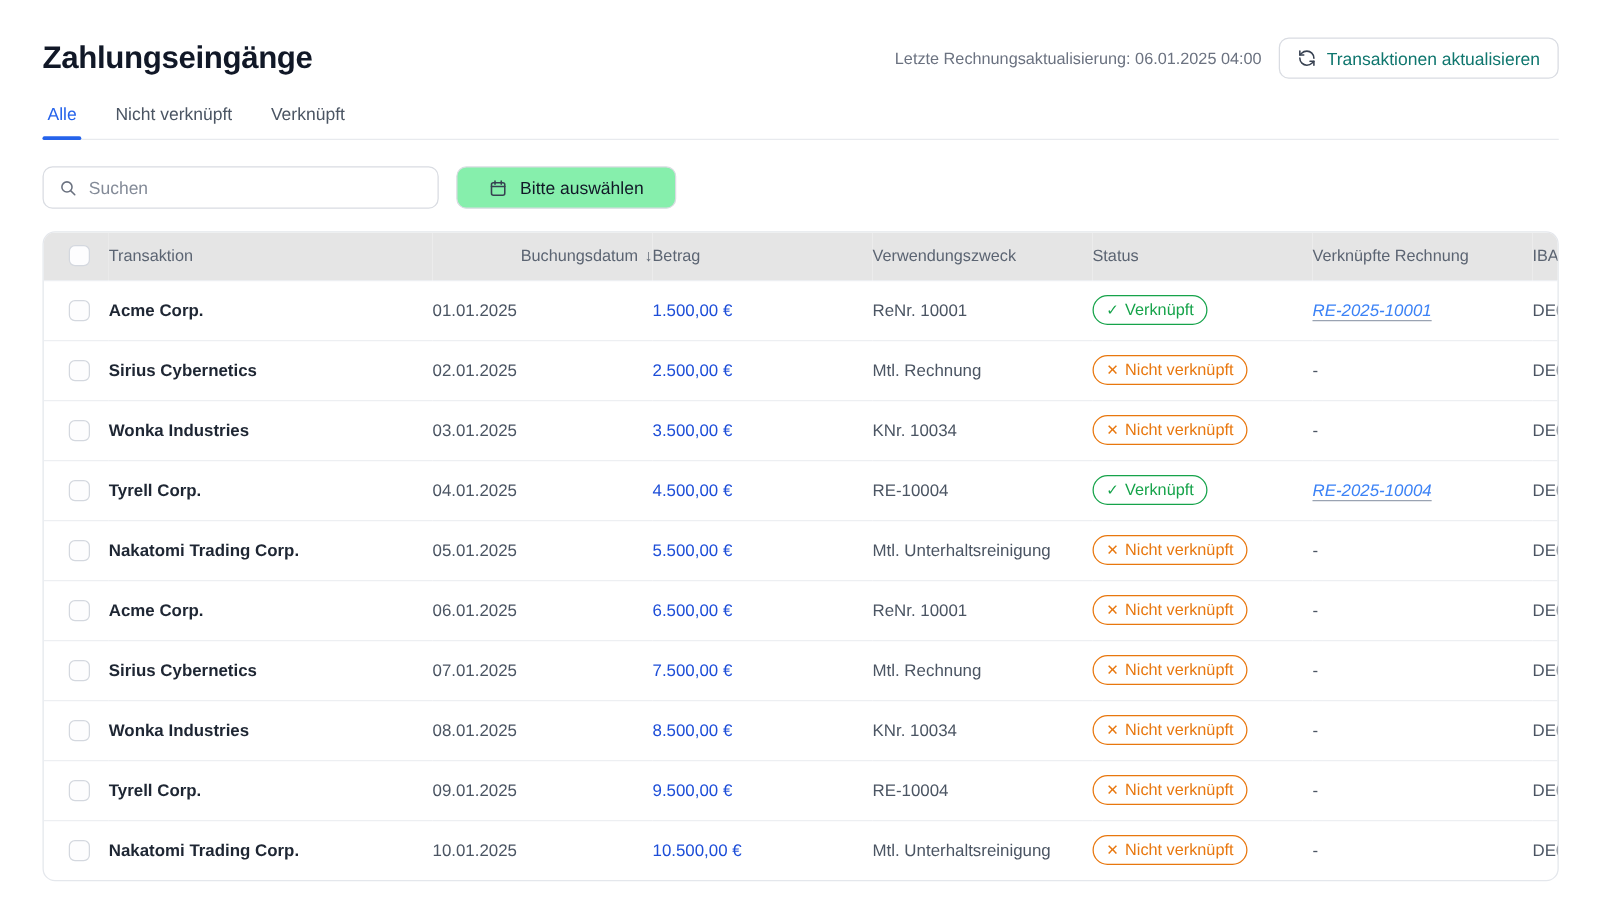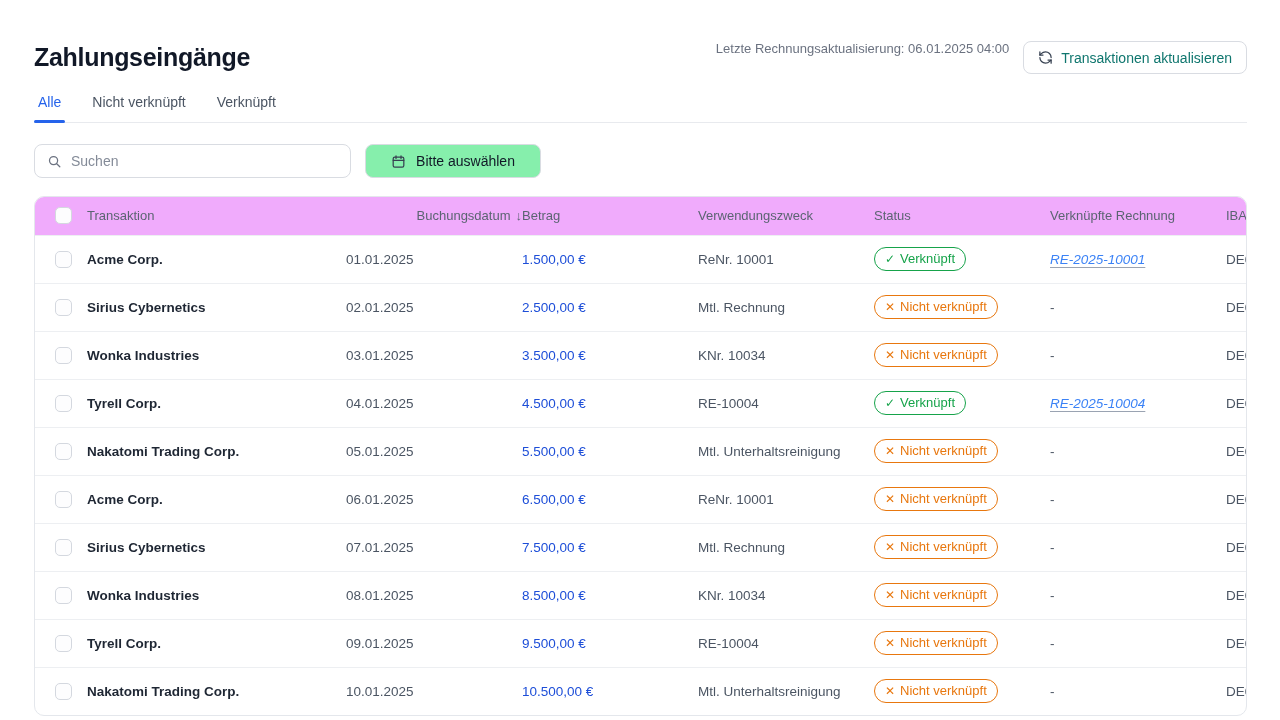--- a/index.html
+++ b/index.html
@@ -1,23 +1,23 @@
 <!DOCTYPE html>
 <html><head>
 <meta charset="utf-8">
 <style>
   * { margin:0; padding:0; box-sizing:border-box; }
   html,body { width:1280px; height:720px; background:#ffffff; overflow:hidden;
     font-family:"Liberation Sans", "DejaVu Sans", sans-serif; color:#1f2937; }
   .content { width:1213px; margin-left:34px; }
 
   
-  .top-row { margin-top:41px; display:flex; align-items:center; justify-content:space-between; }
+  .top-row { margin-top:30px; display:flex; align-items:center; justify-content:space-between; }
   .page-title { font-size:25px; font-weight:700; color:#111827; letter-spacing:-0.3px; }
-  .top-right { display:flex; gap:14px; }
+  .top-right { display:flex; align-items:center; gap:14px; }
   .last-update { font-size:13px; color:#6b7280; }
   .refresh-btn { display:inline-flex; align-items:center; gap:8px; height:33px; padding:0 14px;
     background:#ffffff; border:1px solid #d9dce2; border-radius:8px; font-size:14px; font-weight:500;
     color:#0f766e; cursor:pointer; font-family:inherit; }
   .refresh-btn svg { width:15px; height:15px; stroke:#374151; }
 
   
   .tabs { margin-top:20px; display:flex; gap:23px; border-bottom:1px solid #e8eaee; }
   .tab { font-size:14px; padding:0 4px 12px; color:#4b5563; cursor:pointer; position:relative; font-weight:400; }
   .tab.active { color:#2563eb; font-weight:500; }
@@ -36,21 +36,21 @@
     border:1px solid #d9dce2; border-radius:8px; background:#86efac; font-size:14px; font-weight:500;
     color:#111827; cursor:pointer; font-family:inherit; }
   .date-btn svg { width:15px; height:15px; stroke:#374151; }
 
   
   .table-card { margin-top:18px; border:1px solid #e4e7ec; border-radius:10px; overflow:hidden;
     width:1213px; height:520px; background:#fff; }
   table { border-collapse:collapse; table-layout:fixed; width:1391px; }
   col.c-check { width:52px; } col.c-name { width:259px; }
   col.c-std { width:176px; } col.c-iban { width:200px; }
-  thead th { height:38px; background:#f0abfc; text-align:left; font-size:13px; font-weight:500;
+  thead th { height:38px; background:#e5e5e5; text-align:left; font-size:13px; font-weight:500;
     color:#5b6472; vertical-align:middle; padding:0; }
   tbody td { height:48px; border-top:1px solid #edeff2; vertical-align:middle; font-size:13.5px;
     color:#4b5563; padding:0; }
   .checkbox { display:block; width:17px; height:17px; margin-left:20px; border:1px solid #d4d8df;
     border-radius:5px; background:#fdfdfe; cursor:pointer; }
   .cell-name { color:#1e2633; font-weight:600; }
   .cell-amount { color:#1d4ed8; }
   .sort-icon { color:#5b6472; font-size:13px; margin-left:5px; }
   .th-sort { cursor:pointer;text-align:right; }
 

